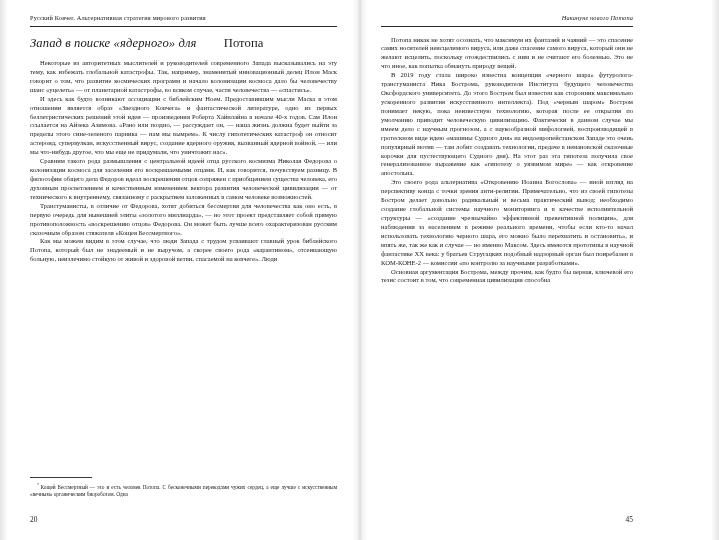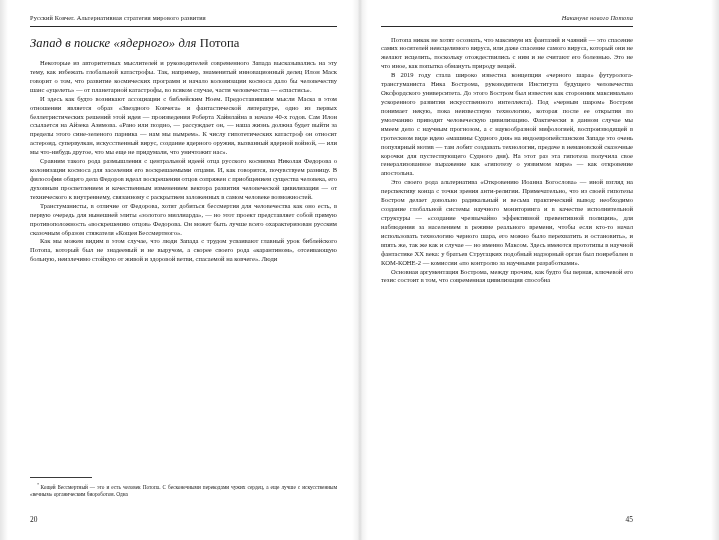--- a/index.html
+++ b/index.html
@@ -69,21 +69,21 @@
     margin: 0 0 9px 0;
   }
   h1.chapter-title {
     font-size: 12.6px;
     font-weight: normal;
     font-style: italic;
     margin: 0 0 9px 0;
     line-height: 1.15;
     letter-spacing: 0.1px;
   }
-  h1.chapter-title .roman { font-style: normal; }
+  h1.chapter-title .roman { font-style: normal; margin-left: 24px; }
   p.body {
     font-size: 6.55px;
     line-height: 1.365;
     text-align: justify;
     margin: 0;
     text-indent: 10px;
     hyphens: auto;
     -webkit-hyphens: auto;
   }
   p.body.first { text-indent: 10px; }

